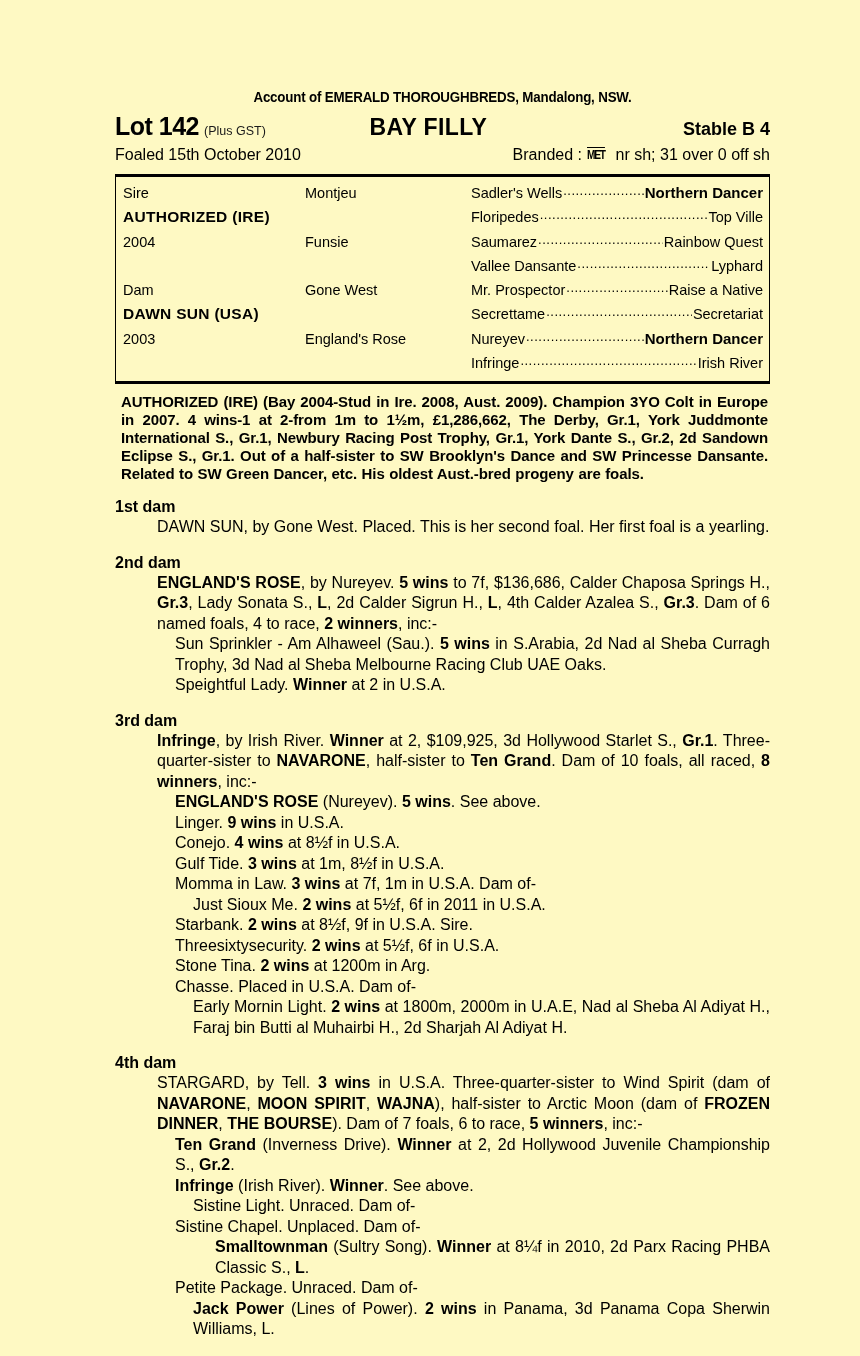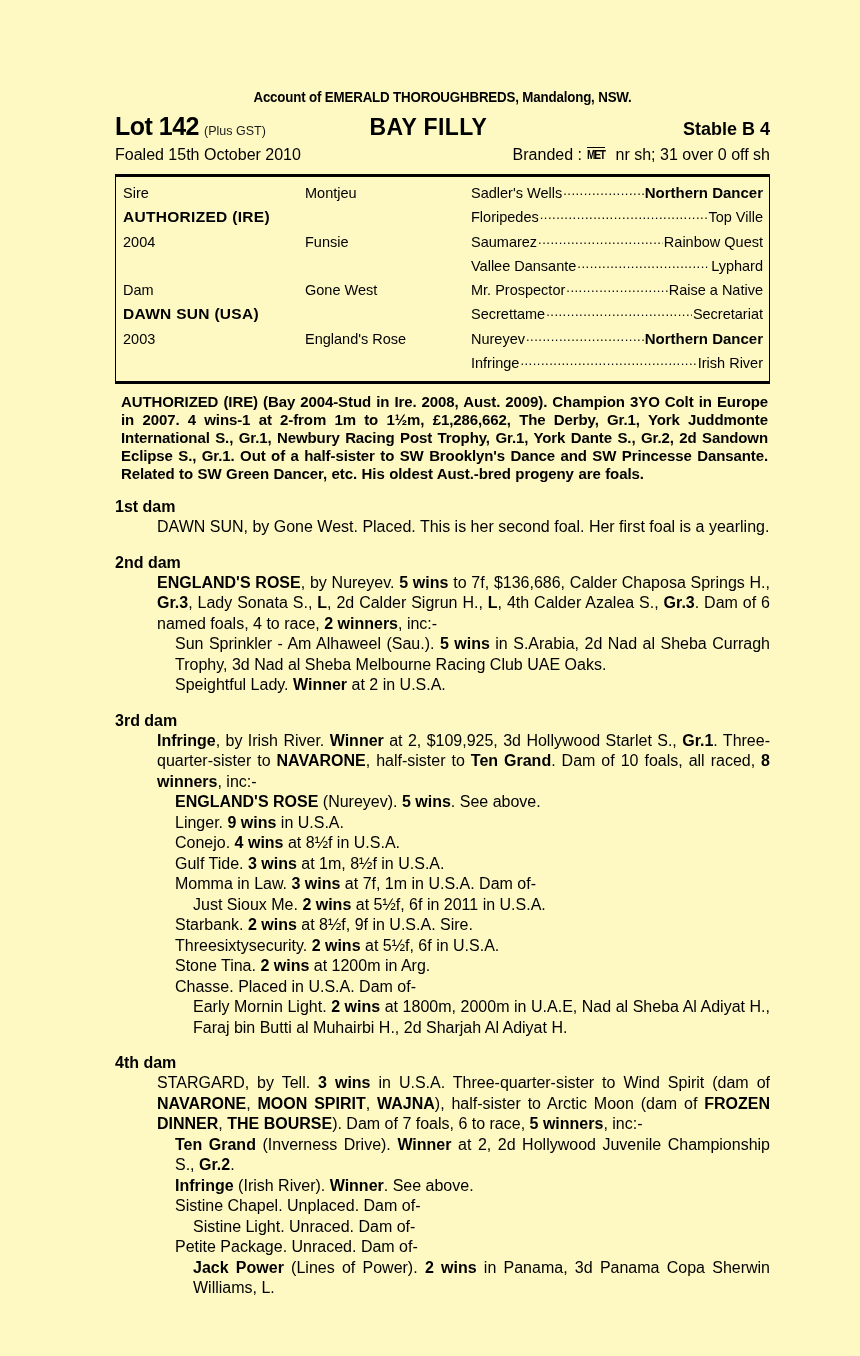--- a/index.html
+++ b/index.html
@@ -296,20 +296,21 @@
         <p class="e h3">Just Sioux Me. <b>2 wins</b> at 5½f, 6f in 2011 in U.S.A.</p>
         <p class="e h2">Starbank. <b>2 wins</b> at 8½f, 9f in U.S.A. Sire.</p>
         <p class="e h2">Threesixtysecurity. <b>2 wins</b> at 5½f, 6f in U.S.A.</p>
         <p class="e h2">Stone Tina. <b>2 wins</b> at 1200m in Arg.</p>
         <p class="e h2">Chasse. Placed in U.S.A. Dam of-</p>
         <p class="e h3 nj">Early Mornin Light. <b>2 wins</b> at 1800m, 2000m in U.A.E, Nad al Sheba Al Adiyat H., Faraj bin Butti al Muhairbi H., 2d Sharjah Al Adiyat H.</p>
         <div class="dam-head">4th dam</div>
         <p class="e h1">STARGARD, by Tell. <b>3 wins</b> in U.S.A. Three-quarter-sister to Wind Spirit (dam of <b>NAVARONE</b>, <b>MOON SPIRIT</b>, <b>WAJNA</b>), half-sister to Arctic Moon (dam of <b>FROZEN DINNER</b>, <b>THE BOURSE</b>). Dam of 7 foals, 6 to race, <b>5 winners</b>, inc:-</p>
         <p class="e h2"><b>Ten Grand</b> (Inverness Drive). <b>Winner</b> at 2, 2d Hollywood Juvenile Championship S., <b>Gr.2</b>.</p>
         <p class="e h2"><b>Infringe</b> (Irish River). <b>Winner</b>. See above.</p>
+        <p class="e h3">Sistine Light. Unraced. Dam of-</p>
         <p class="e h2">Sistine Chapel. Unplaced. Dam of-</p>
-        <p class="e h3">Sistine Light. Unraced. Dam of-</p>
+        <p class="e h4"><b>Smalltownman</b> (Sultry Song). <b>Winner</b> at 8¼f in 2010, 2d Parx Racing PHBA Classic S., <b>L</b>.</p>
         <p class="e h2">Petite Package. Unraced. Dam of-</p>
         <p class="e h3 nj"><b>Jack Power</b> (Lines of Power). <b>2 wins</b> in Panama, 3d Panama Copa Sherwin Williams, L.</p>
       </div>
 
   </div>
 </div>
 
 </body></html>

